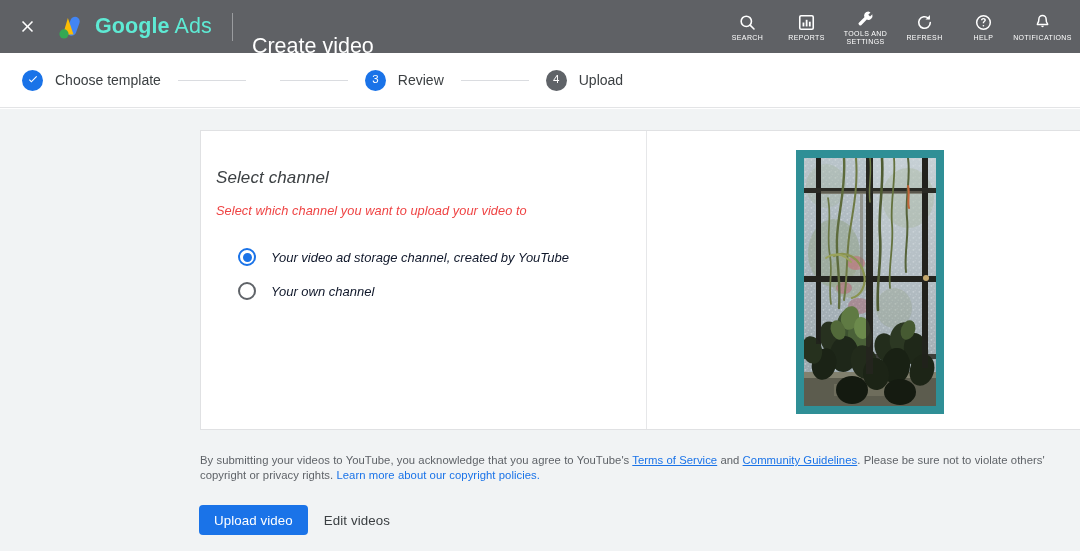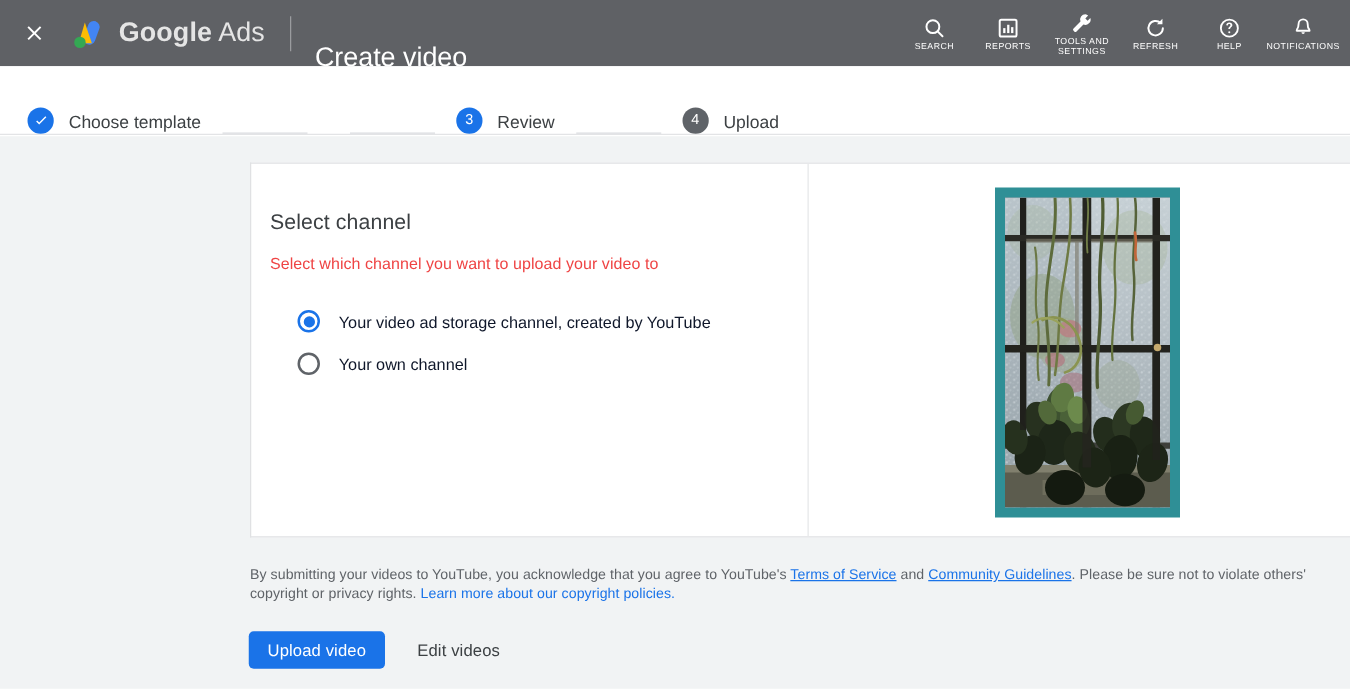--- a/index.html
+++ b/index.html
@@ -21,21 +21,21 @@
     width: 54px; height: 53px;
     display: flex; align-items: center; justify-content: center;
     cursor: pointer;
   }
   .close-btn svg { display: block; }
   .logo-wrap { display: flex; align-items: center; margin-left: 0px; }
   .ads-logo { width: 30px; height: 30px; display: block; }
   .brand {
     margin-left: 11px;
     font-size: 21.5px;
-    color: #e5e5e5;
+    color: #5eead4;
     letter-spacing: 0.1px;
     white-space: nowrap;
   }
   .brand .thin { font-weight: 400; }
   .vdiv {
     width: 1px; height: 28px;
     background: #9a9c9f;
     margin: 0 19px 0 20px;
   }
   .page-title {
@@ -57,21 +57,21 @@
     letter-spacing: 0.4px; text-align: center; line-height: 8.5px;
     white-space: pre-line;
   }
 
   
   .stepper {
     position: absolute; top: 53px; left: 0;
     width: 1080px; height: 55px;
     background: #ffffff;
     border-bottom: 1px solid #e3e4e6;
-    display: flex; align-items: flex-end;
+    display: flex; align-items: center;
     padding-left: 22px;
   }
   .step { display: flex; align-items: center; cursor: pointer; }
   .step-badge {
     width: 21px; height: 21px; border-radius: 50%;
     display: flex; align-items: center; justify-content: center;
     flex: 0 0 auto;
   }
   .step-badge.done { background: #1a73e8; }
   .step-badge.active { background: #1a73e8; }
@@ -98,20 +98,21 @@
     width: 900px; height: 300px;
     background: #ffffff;
     border: 1px solid #e0e1e3;
     border-right: none;
     display: flex;
   }
   .card-left {
     width: 446px; flex: 0 0 446px;
     border-right: 1px solid #e6e7e9;
     padding: 37px 0 0 15px;
+    font-style: italic;
   }
   .section-title {
     font-size: 17px; color: #3c4043; font-weight: 400; letter-spacing: 0.1px;
   }
   .section-sub {
     margin-top: 15px; font-size: 12.8px; color: #ef4444; letter-spacing: 0.05px;
   }
   .radio-group { margin-top: 22px; }
   .radio-row {
     display: flex; align-items: center;
@@ -155,21 +156,21 @@
     letter-spacing: 0.05px;
   }
   .legal a {
     color: #1a73e8; text-decoration: underline; cursor: pointer;
   }
   .legal a.plain { text-decoration: none; }
 
   
   .actions {
     position: absolute; left: 199px; top: 396px;
-    display: flex; align-items: center; gap: 14px;
+    display: flex; align-items: center; gap: 4px;
   }
   .btn-primary {
     background: #1a73e8; color: #ffffff;
     font-size: 13.3px; font-family: inherit;
     border: none; border-radius: 4px;
     height: 30px; padding: 0 15px;
     cursor: pointer; letter-spacing: 0.1px;
   }
   .btn-text {
     background: transparent; color: #3c4043;

